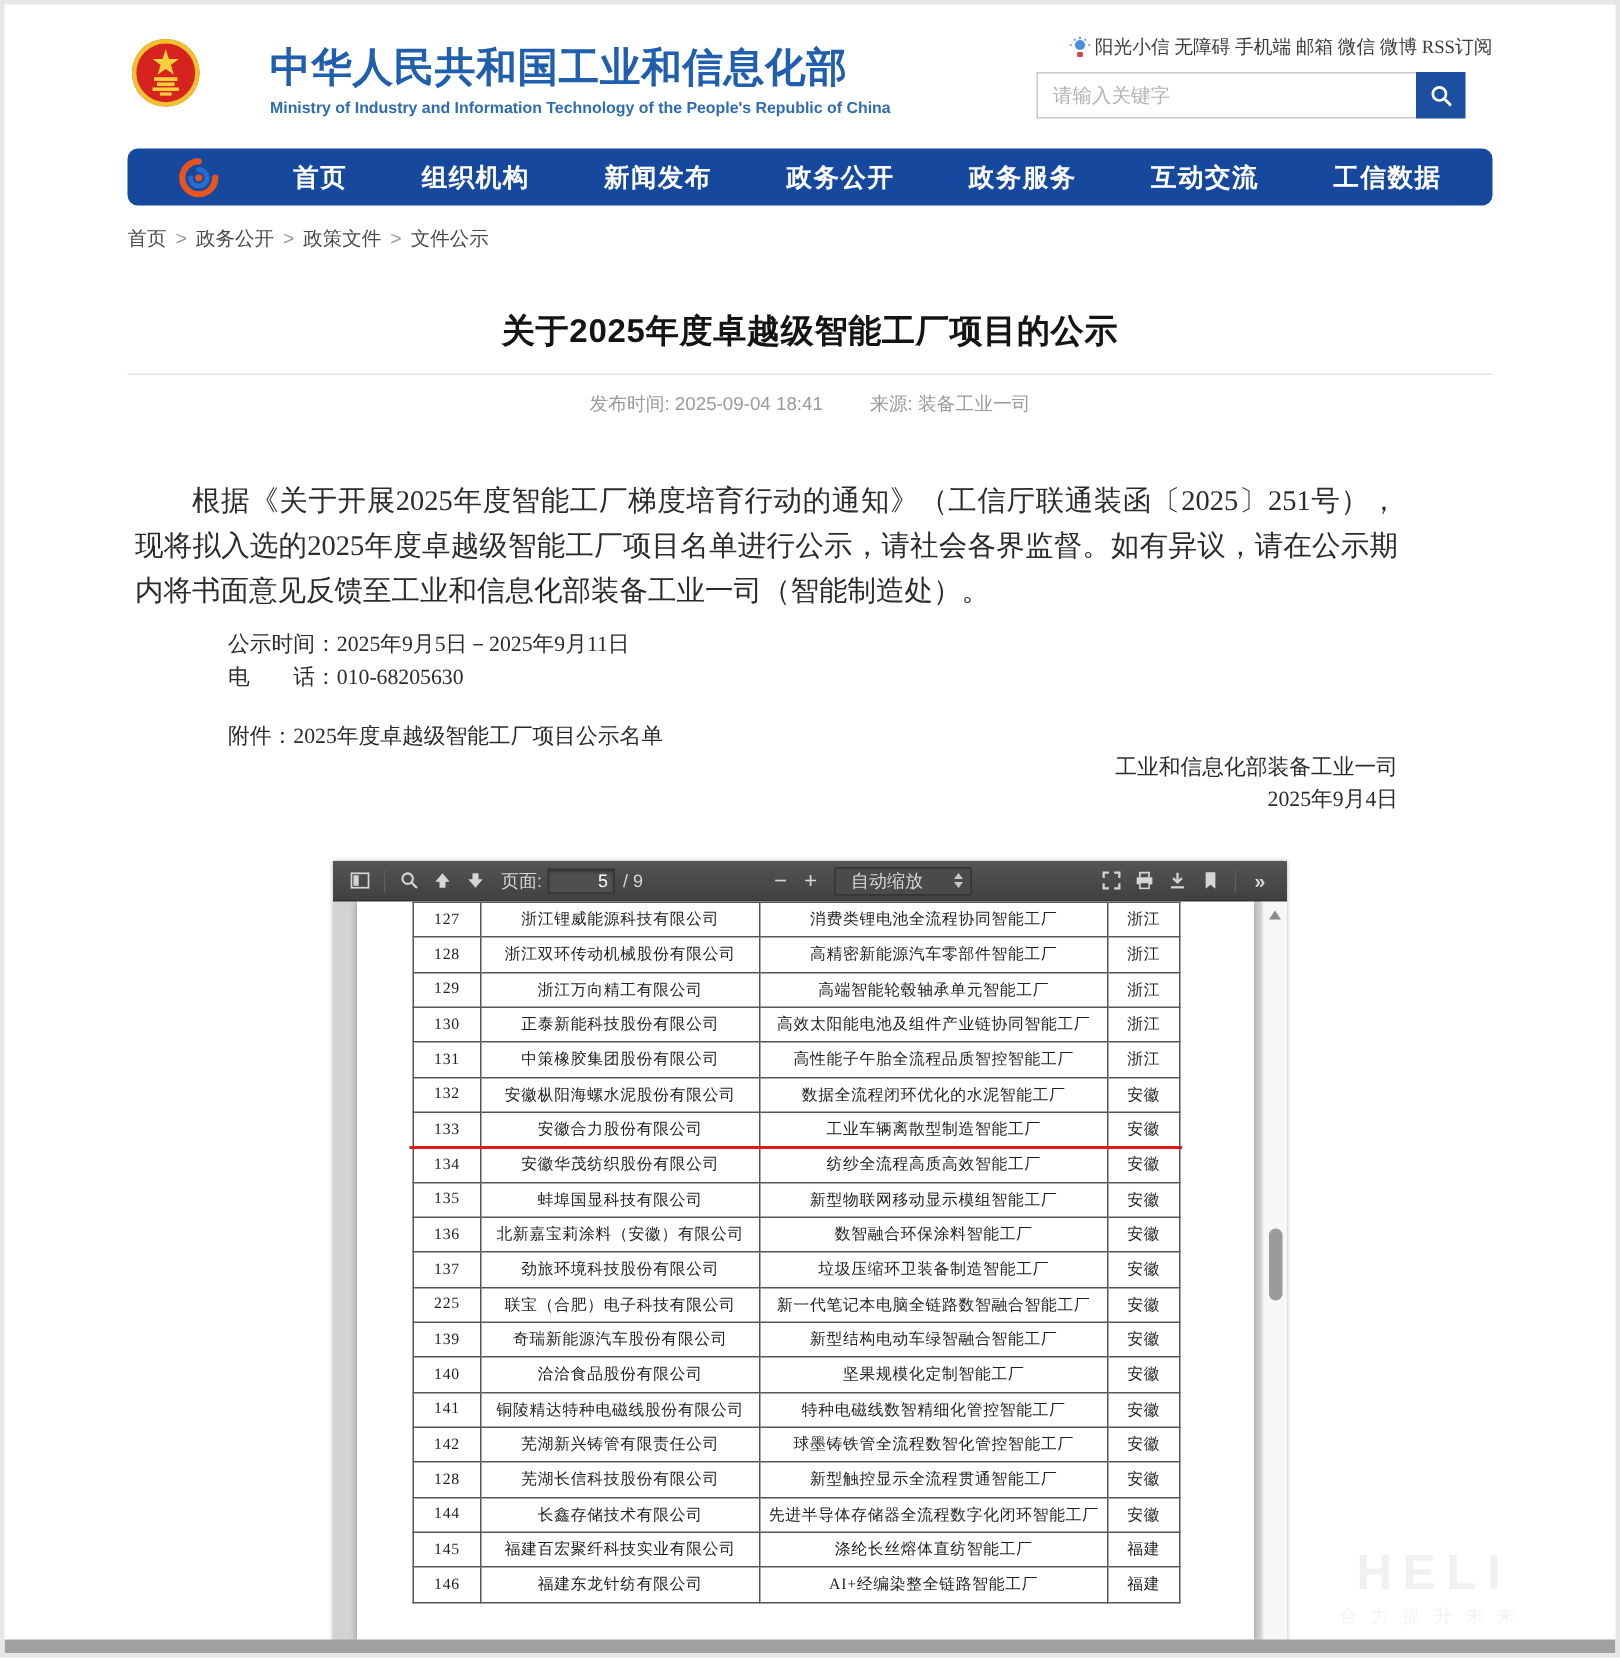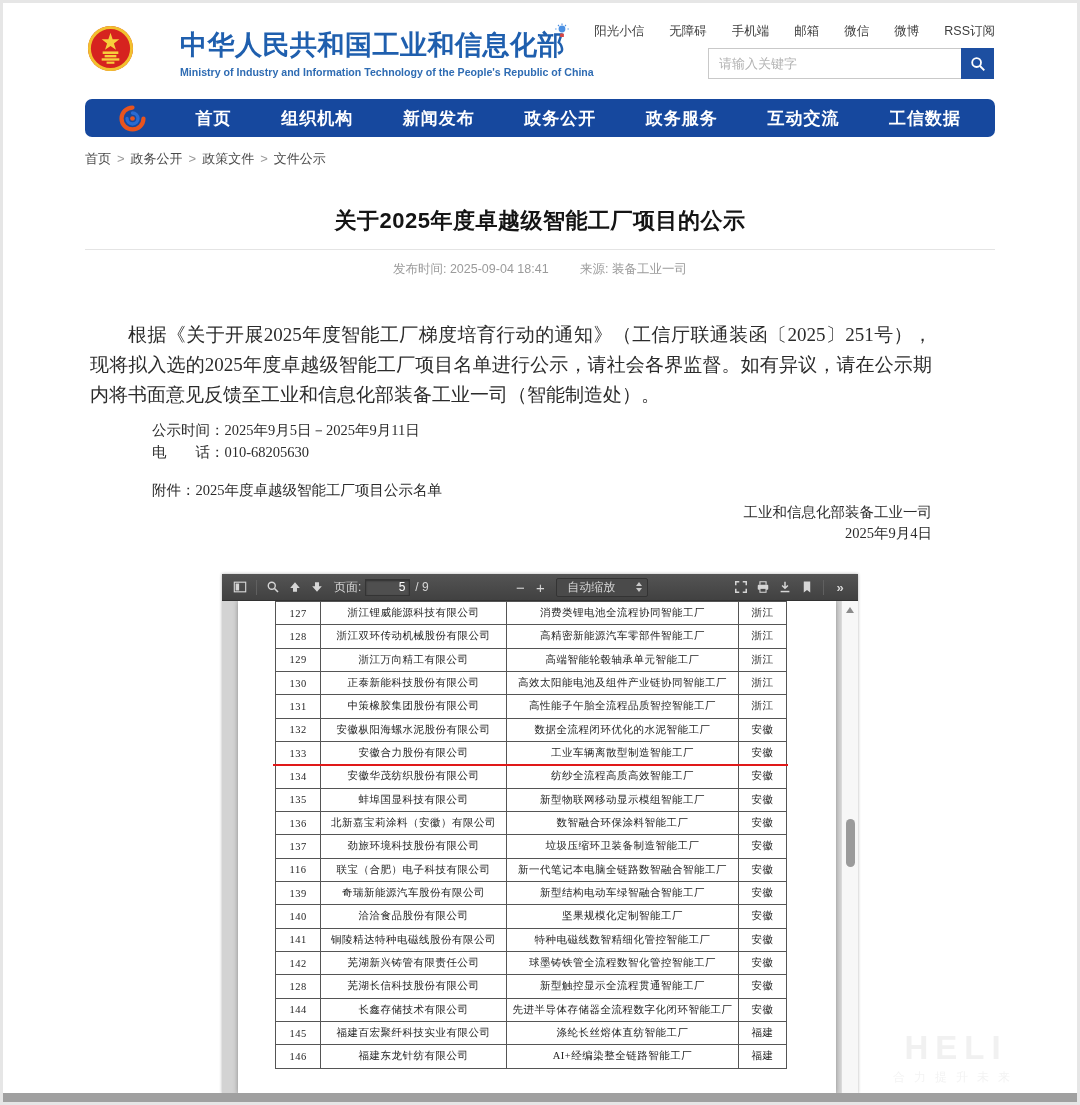--- a/index.html
+++ b/index.html
@@ -8,24 +8,24 @@
   .frame { position:relative; width:1074px; height:1099px; margin:3px auto; background:#fff; overflow:hidden; }
   .shell { width:910px; margin:0 auto; position:relative; }
 
   
   .header { height:96px; position:relative; }
   .brand { position:absolute; left:2px; top:22px; display:flex; align-items:flex-start;gap:36px; }
   .emblem { width:47px; height:47px; flex:0 0 auto; }
   .brand-text { margin-left:10px; padding-top:2px; }
   .brand-cn { font-size:27px; font-weight:bold; color:#1f5fae; letter-spacing:0.5px; white-space:nowrap; }
   .brand-en { font-size:10.6px; font-weight:bold; color:#2f6cb3; margin-top:3px; white-space:nowrap; }
-  .top-links { position:absolute; right:0; top:20px; display:flex; align-items:flex-start; gap:25px; font-size:12.5px; color:#3c3c3c; }
+  .top-links { position:absolute; right:0; top:20px; display:flex; align-items:center; gap:3px; font-size:12.5px; color:#3c3c3c;font-family:Liberation Serif, serif; }
   .top-links .top-link { cursor:pointer; white-space:nowrap; }
   .sun-icon { width:14px; height:16px; display:inline-block; }
-  .searchbar { position:absolute; right:1px; top:45px; display:flex; }
+  .searchbar { position:absolute; right:18px; top:45px; display:flex; }
   .search-input { width:253px; height:31px; border:1px solid #c9c9c9; border-right:none; padding:0 10px; font-size:13px; color:#333; outline:none; }
   .search-input::placeholder { color:#b3b3b3; }
   .search-btn { width:33px; height:31px; background:#1d4fa1; border:none; display:flex; align-items:center; justify-content:center; cursor:pointer; }
 
   
   .nav { height:38px; background:#16489e; border-radius:7px; display:flex; align-items:center; padding:0 34px; justify-content:space-between; }
   .nav-logo { width:27px; height:27px; cursor:pointer; flex:0 0 auto; }
   .nav-item { color:#fff; font-size:17px; font-weight:600; letter-spacing:1px; cursor:pointer; white-space:nowrap; }
 
   
@@ -308,21 +308,21 @@
                     <td class="c-project">数智融合环保涂料智能工厂</td>
                     <td class="c-prov">安徽</td>
                   </tr>
                   <tr>
                     <td class="c-no">137</td>
                     <td class="c-company">劲旅环境科技股份有限公司</td>
                     <td class="c-project">垃圾压缩环卫装备制造智能工厂</td>
                     <td class="c-prov">安徽</td>
                   </tr>
                   <tr>
-                    <td class="c-no">116</td>
+                    <td class="c-no">225</td>
                     <td class="c-company">联宝（合肥）电子科技有限公司</td>
                     <td class="c-project">新一代笔记本电脑全链路数智融合智能工厂</td>
                     <td class="c-prov">安徽</td>
                   </tr>
                   <tr>
                     <td class="c-no">139</td>
                     <td class="c-company">奇瑞新能源汽车股份有限公司</td>
                     <td class="c-project">新型结构电动车绿智融合智能工厂</td>
                     <td class="c-prov">安徽</td>
                   </tr>

